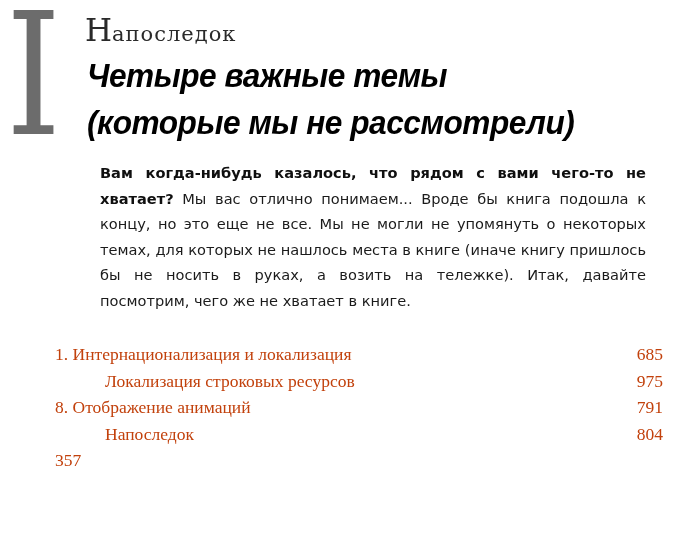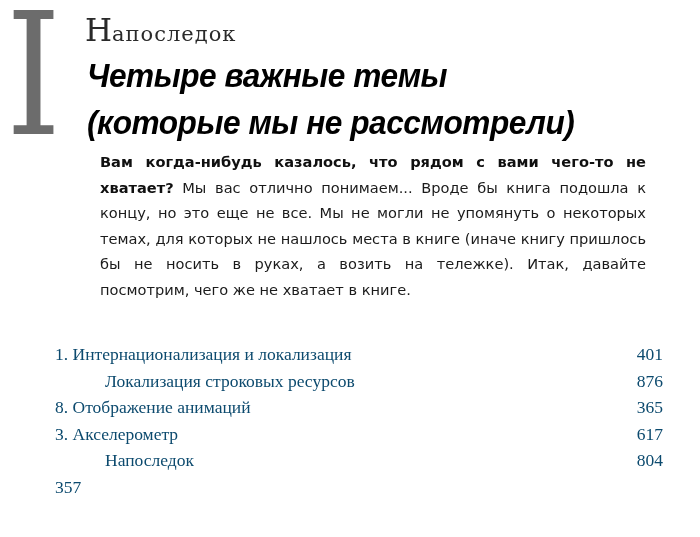--- a/index.html
+++ b/index.html
@@ -52,38 +52,38 @@
     color:#000000;
     letter-spacing:-0.5px;
     transform:scaleX(0.93);
     transform-origin:left top;
     white-space:nowrap;
   }
 
   
   .intro {
     position:absolute;
-    left:100px; top:149px;
+    left:100px; top:160px;
     width:546px;
     font-family:"DejaVu Sans", sans-serif;
     font-size:14.6px;
     line-height:25.5px;
     text-align:justify;
     color:#1b1b1b;
   }
   .intro .lead { font-weight:700; color:#101010; }
 
   
   .toc {
     position:absolute;
     left:55px; top:344px;
     width:608px;
     font-family:"Liberation Serif", serif;
     font-size:17.5px;
-    color:#0c4a6e;
+    color:#c2410c;
   }
   .toc-row {
     display:flex;
     justify-content:space-between;
     align-items:baseline;
     line-height:20px;
     margin-bottom:6.5px;
   }
   .toc-row.indent { padding-left:50px; }
   .toc-label { white-space:nowrap; }
@@ -105,37 +105,33 @@
 
   <p class="intro">
     <span class="lead">Вам когда-нибудь казалось, что рядом с вами чего-то не хватает?</span>
     <span>Мы вас отлично понимаем... Вроде бы книга подошла к концу, но это еще не все. Мы не могли не упомянуть о некоторых темах, для которых не нашлось места в книге (иначе книгу пришлось бы не носить в руках, а возить на тележке). Итак, давайте посмотрим, чего же не хватает в книге.</span>
   </p>
 
   <div class="toc">
 
     <div class="toc-row">
       <span class="toc-label">1. Интернационализация и локализация</span>
-      <span class="toc-page">401</span>
+      <span class="toc-page">685</span>
     </div>
 
     <div class="toc-row indent">
       <span class="toc-label">Локализация строковых ресурсов</span>
-      <span class="toc-page">876</span>
+      <span class="toc-page">975</span>
     </div>
 
     <div class="toc-row">
       <span class="toc-label">8. Отображение анимаций</span>
-      <span class="toc-page">365</span>
+      <span class="toc-page">791</span>
     </div>
 
-    <div class="toc-row">
-      <span class="toc-label">3. Акселерометр</span>
-      <span class="toc-page">617</span>
-    </div>
 
     <div class="toc-row indent">
       <span class="toc-label">Напоследок</span>
       <span class="toc-page">804</span>
     </div>
 
     <div class="toc-row">
       <span class="toc-page">357</span>
     </div>
 

